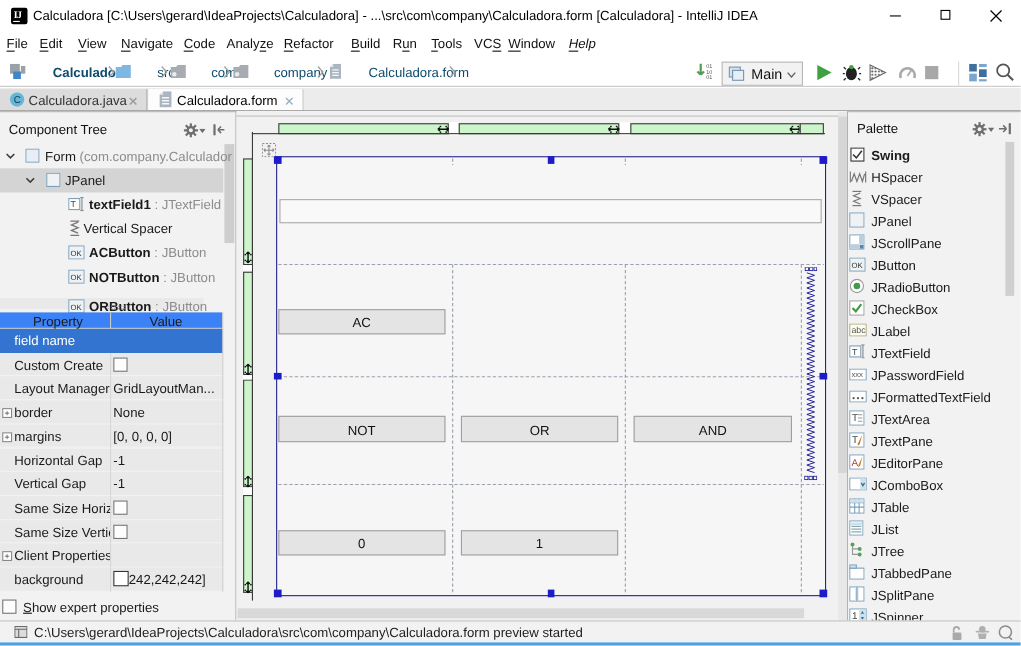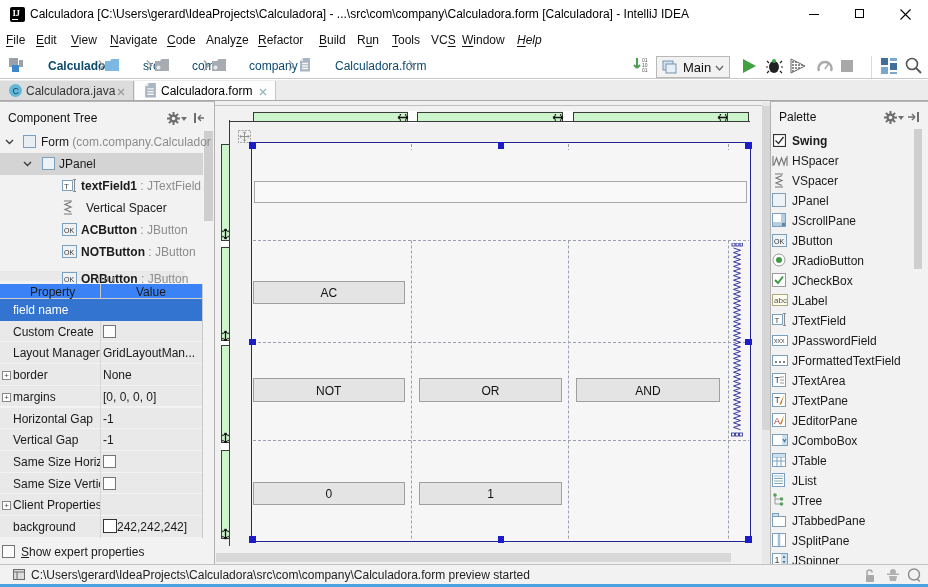--- a/index.html
+++ b/index.html
@@ -241,21 +241,21 @@
       <rect x="0.5" y="1.5" width="10" height="10" fill="#fff" stroke="#7aa0bd"></rect>
       <text x="2" y="9.5" font-size="8" fill="#444">T</text>
       <path d="M12.5 0 L12.5 13 M11 0.5 H14 M11 12.5 H14" stroke="#888" stroke-width="1"></path>
     </svg>
   <span class="trlabel" style="left:81px;"><b>textField1</b> <span class="grey">: JTextField</span></span>
 </div>
 <div class="treerow" style="top:197px;">
   <svg class="ic" style="left:63px;top:3px;" width="10" height="15" viewBox="0 0 10 15">
       <path d="M1 1 H9 M1 14 H9 M8 2 L2 4.5 L8 7 L2 9.5 L8 12" stroke="#777" stroke-width="1.2" fill="none"></path>
     </svg>
-  <span class="trlabel" style="left:86px;">Vertical Spacer</span>
+  <span class="trlabel" style="left:76px;">Vertical Spacer</span>
 </div>
 <div class="treerow" style="top:219px;">
   <svg class="ic" style="left:62px;top:4px;" width="15" height="13" viewBox="0 0 15 13">
       <rect x="0.5" y="0.5" width="14" height="12" fill="#eef2f5" stroke="#7aa0bd"></rect>
       <text x="2" y="9.5" font-size="7" fill="#333">OK</text>
     </svg>
   <span class="trlabel" style="left:81px;"><b>ACButton</b> <span class="grey">: JButton</span></span>
 </div>
 <div class="treerow" style="top:241px;">
   <svg class="ic" style="left:62px;top:4px;" width="15" height="13" viewBox="0 0 15 13">

